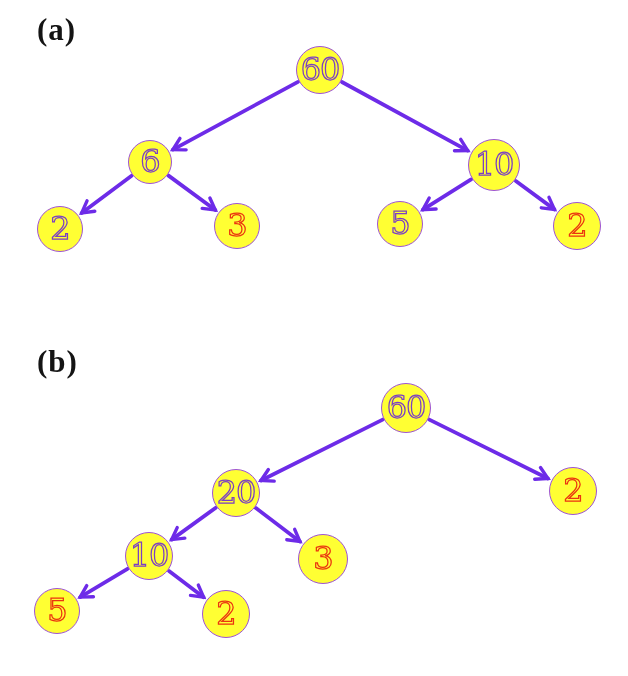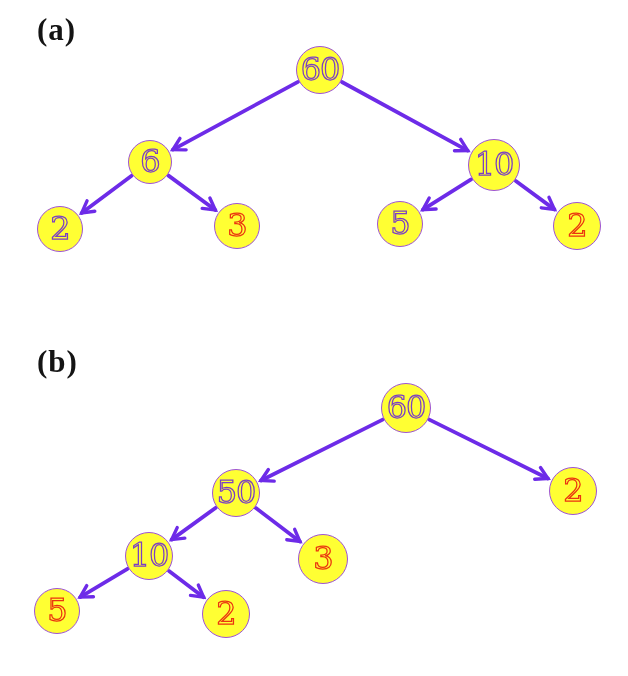--- a/index.html
+++ b/index.html
@@ -116,21 +116,21 @@
       <div class="node purple" style="left: 377px; top: 201px; height: 46px; width: 46px;">
         <span>5</span>
       </div>
       <div class="node red" style="left: 553px; top: 202px; height: 48px; width: 48px;">
         <span>2</span>
       </div>
       <div class="node purple" style="left: 381px; top: 383px; height: 50px; width: 50px;">
         <span>60</span>
       </div>
       <div class="node purple" style="left: 212px; top: 469px; height: 48px; width: 48px;">
-        <span>50</span>
+        <span>20</span>
       </div>
       <div class="node red" style="left: 549px; top: 467px; height: 48px; width: 48px;">
         <span>2</span>
       </div>
       <div class="node purple" style="left: 125px; top: 532px; height: 48px; width: 48px;">
         <span>10</span>
       </div>
       <div class="node red" style="left: 298px; top: 534px; height: 50px; width: 50px;">
         <span>3</span>
       </div>

